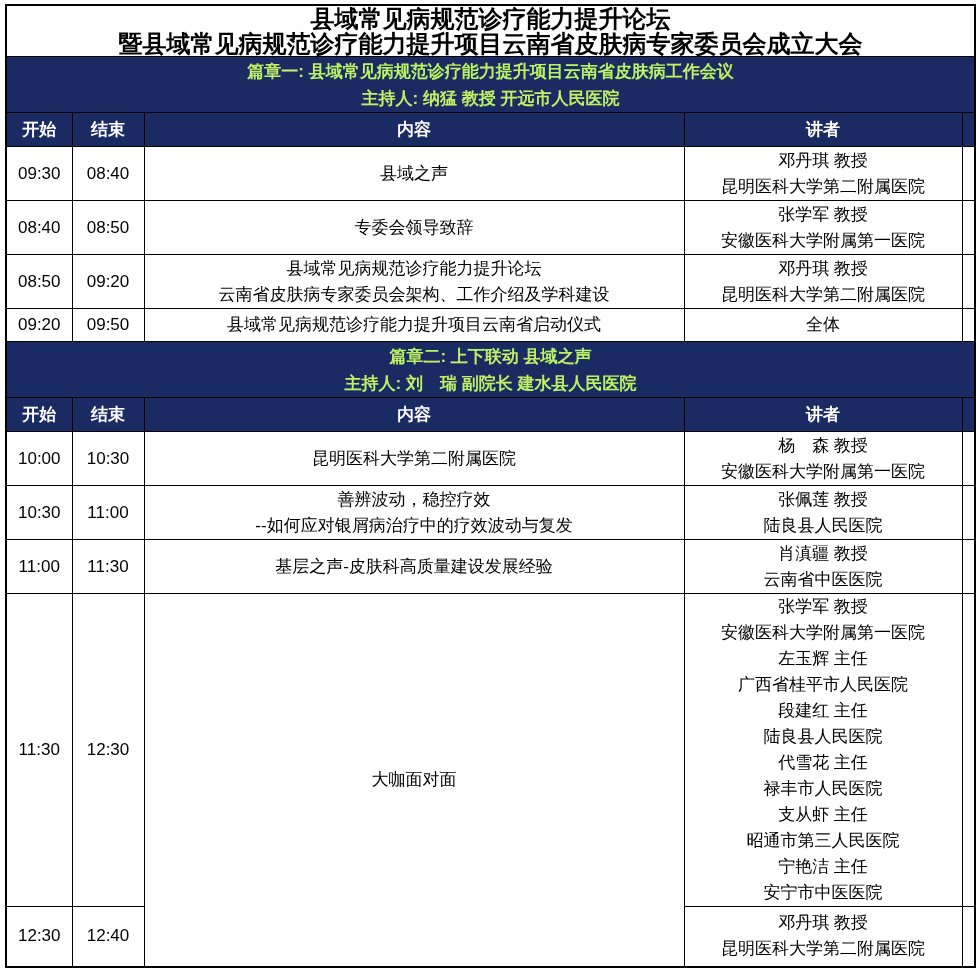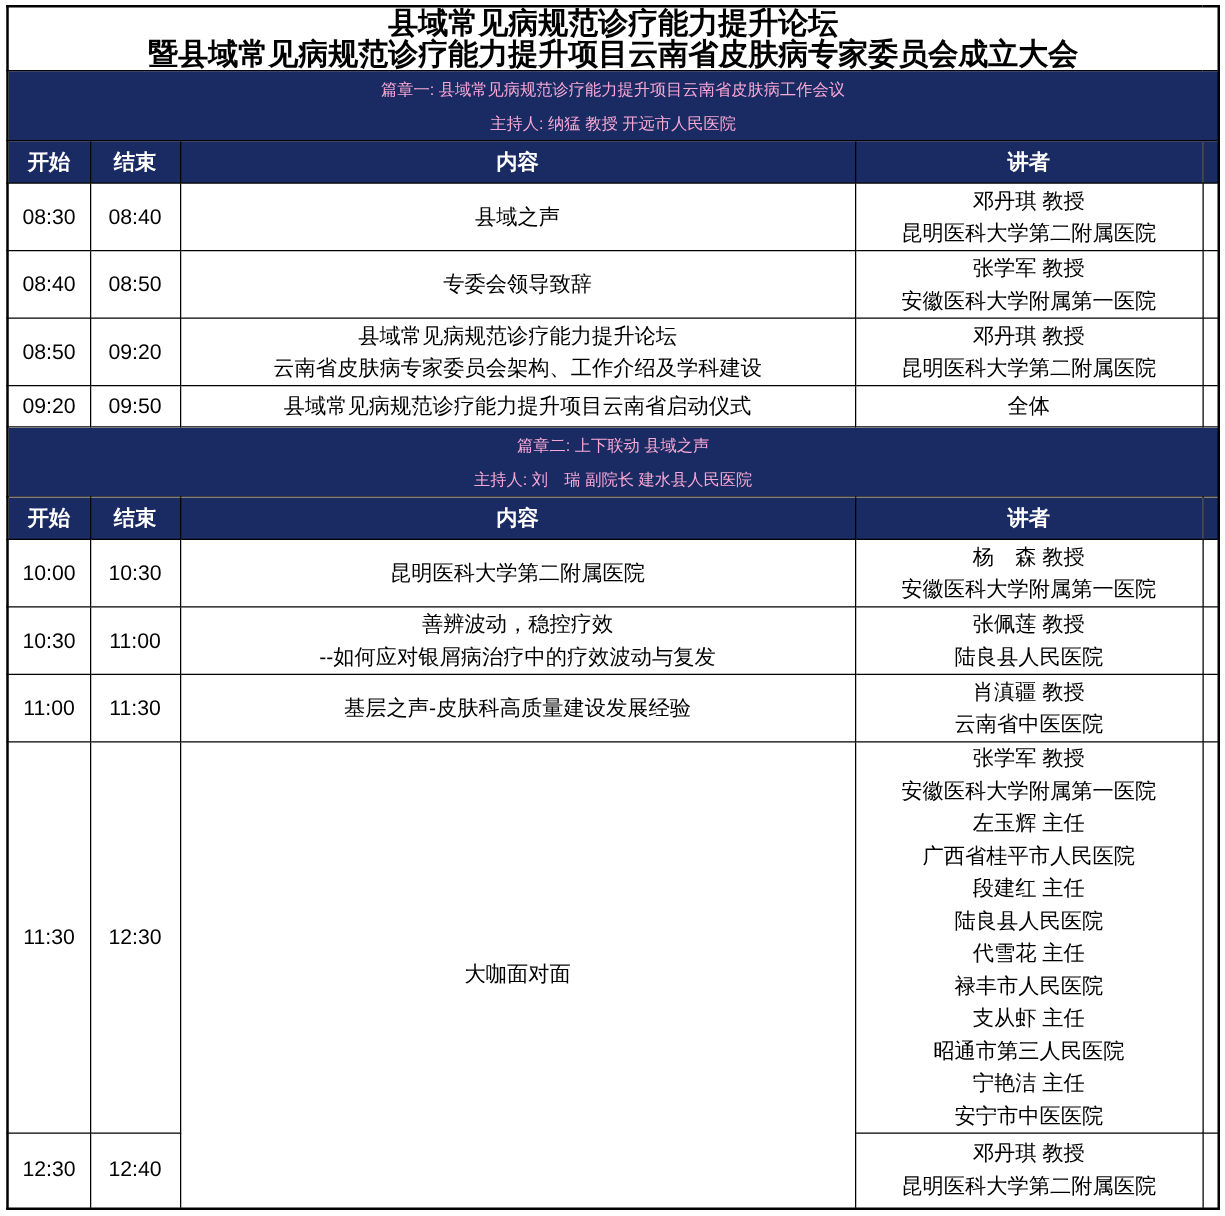--- a/index.html
+++ b/index.html
@@ -26,23 +26,23 @@
   .title-cell{
     height:50px;
     font-weight:bold;
     font-size:24px;
     line-height:25px;
     background:#ffffff;
     white-space:pre-line;
   }
   .band-cell{
     background:var(--navy);
-    color:#f9a8d4;
-    font-weight:normal;
-    font-size:13px;
+    color:#bef264;
+    font-weight:bold;
+    font-size:17px;
     height:55px;
     line-height:27px;
     white-space:pre-line;
   }
   .colhdr{
     background:var(--navy);
     color:#ffffff;
     font-weight:bold;
     font-size:17px;
     height:33px;
@@ -85,21 +85,21 @@
 
     <tr class="hdr">
       <th class="colhdr">开始</th>
       <th class="colhdr">结束</th>
       <th class="colhdr">内容</th>
       <th class="colhdr">讲者</th>
       <th class="colhdr"></th>
     </tr>
 
     <tr class="r2">
-      <td class="time">08:30</td>
+      <td class="time">09:30</td>
       <td class="time">08:40</td>
       <td class="content-cell">县域之声</td>
       <td class="speaker-cell">邓丹琪 教授
 昆明医科大学第二附属医院</td>
       <td></td>
     </tr>
     <tr class="r2">
       <td class="time">08:40</td>
       <td class="time">08:50</td>
       <td class="content-cell">专委会领导致辞</td>

